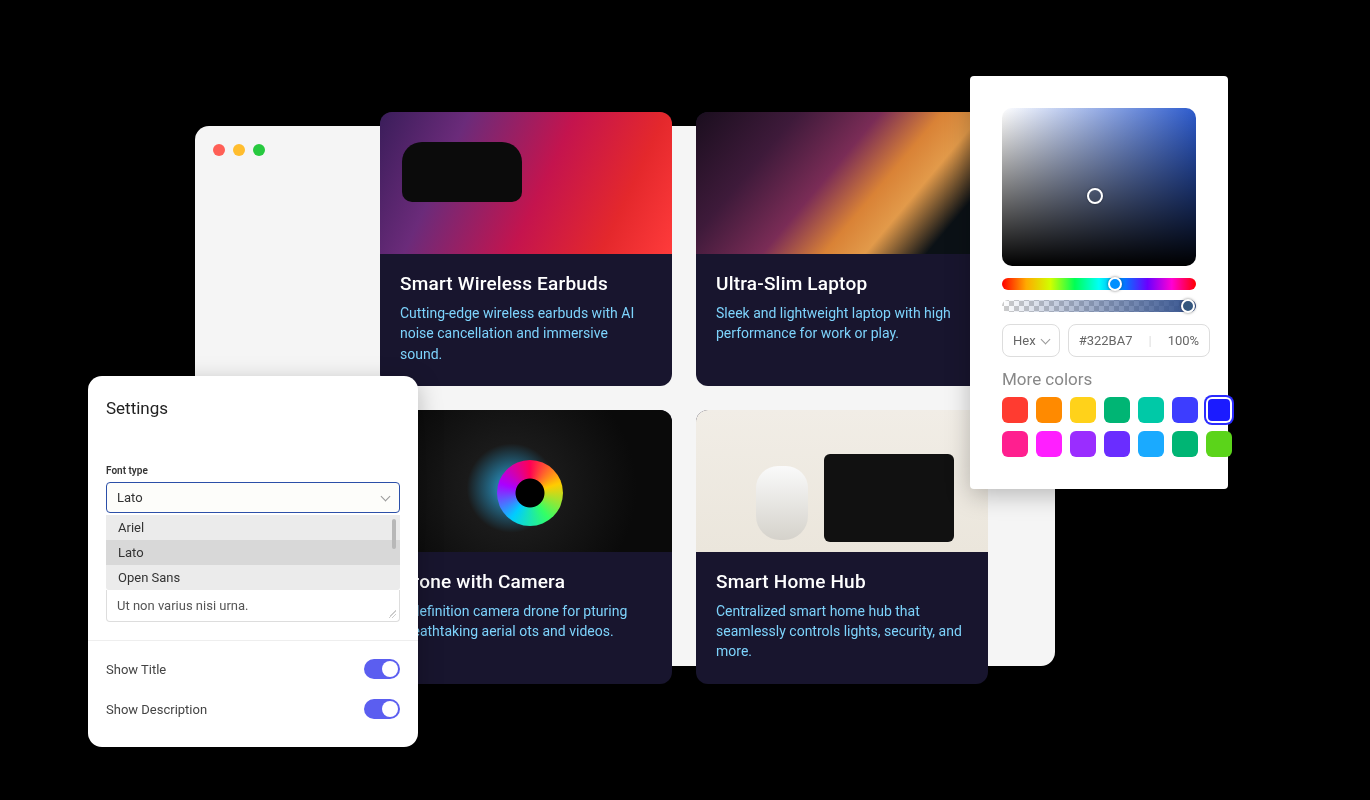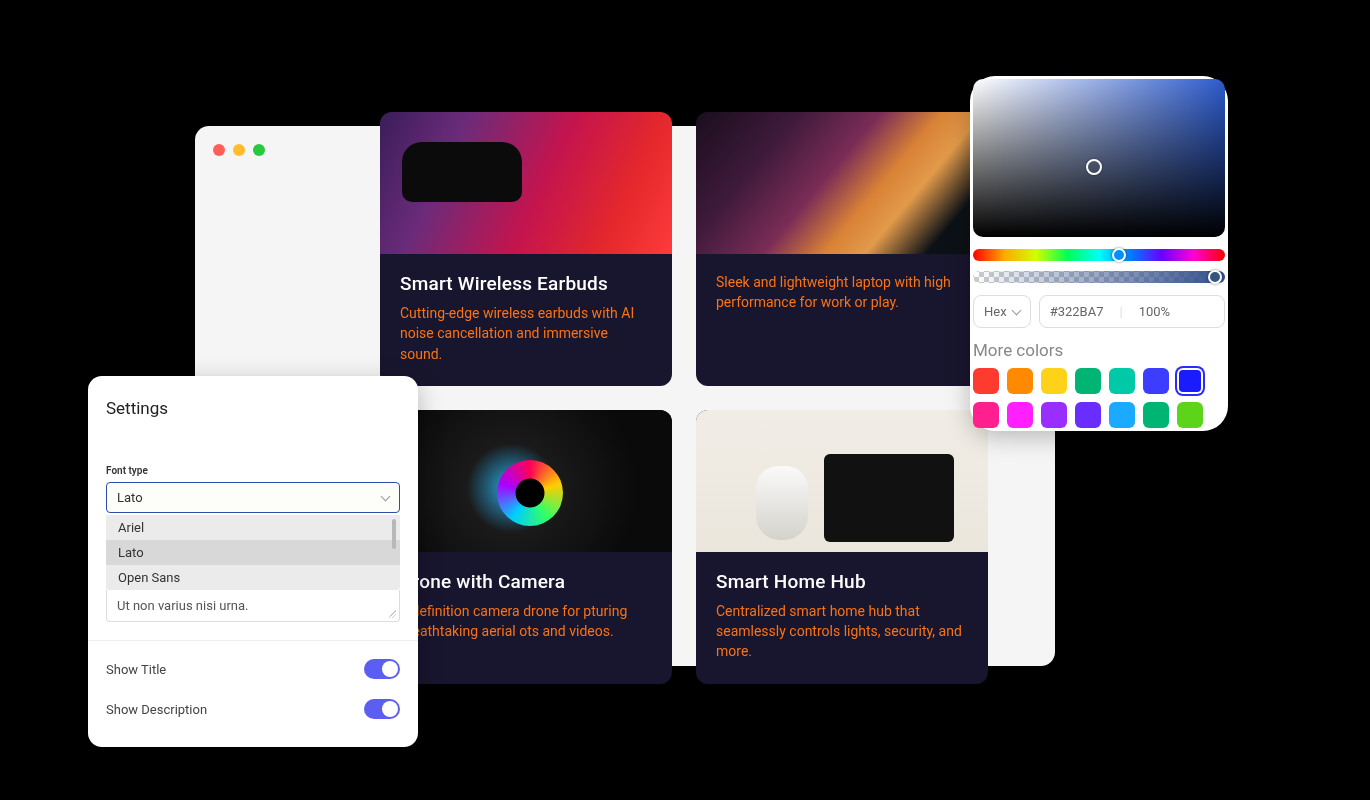--- a/index.html
+++ b/index.html
@@ -109,21 +109,21 @@
   }
   .card-title {
     font-size: 19px;
     font-weight: 500;
     margin-bottom: 8px;
     letter-spacing: 0.2px;
   }
   .card-desc {
     font-size: 14px;
     line-height: 1.45;
-    color: #f97316;
+    color: #7dd3fc;
   }
 
   
   .settings {
     position: absolute;
     left: 88px;
     top: 376px;
     width: 330px;
     background: #fff;
     border-radius: 14px;
@@ -223,23 +223,23 @@
     border-radius:50%;
   }
 
   
   .picker {
     position: absolute;
     left: 970px;
     top: 76px;
     width: 258px;
     background: #fff;
-    border-radius: 25px;
+    border-radius: 4px;
     box-shadow: 0 6px 24px rgba(0,0,0,0.25);
-    padding: 3px;
+    padding: 32px;
   }
   .sv-panel {
     width: 100%;
     height: 158px;
     border-radius: 10px;
     background:
       linear-gradient(to top, #000, transparent),
       linear-gradient(to right, #fff, #2d5bcd);
     position: relative;
     cursor: crosshair;
@@ -354,20 +354,21 @@
   <div class="card">
     <div class="card-img img-earbuds"></div>
     <div class="card-body">
       <div class="card-title">Smart Wireless Earbuds</div>
       <div class="card-desc">Cutting-edge wireless earbuds with AI noise cancellation and immersive sound.</div>
     </div>
   </div>
   <div class="card">
     <div class="card-img img-laptop"></div>
     <div class="card-body">
+      <div class="card-title">Ultra-Slim Laptop</div>
       <div class="card-desc">Sleek and lightweight laptop with high performance for work or play.</div>
     </div>
   </div>
   <div class="card">
     <div class="card-img img-camera"></div>
     <div class="card-body">
       <div class="card-title">Drone with Camera</div>
       <div class="card-desc">h-definition camera drone for pturing breathtaking aerial ots and videos.</div>
     </div>
   </div>

